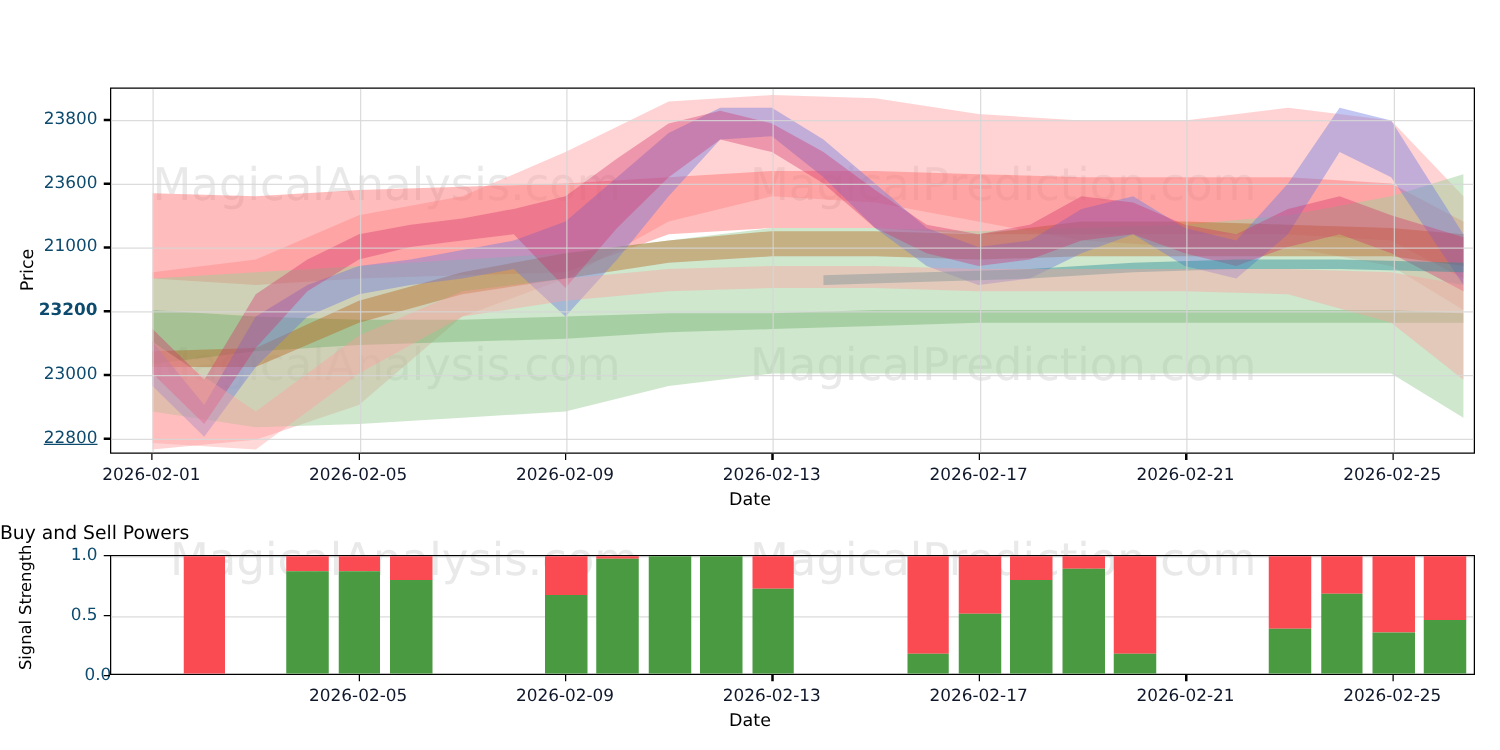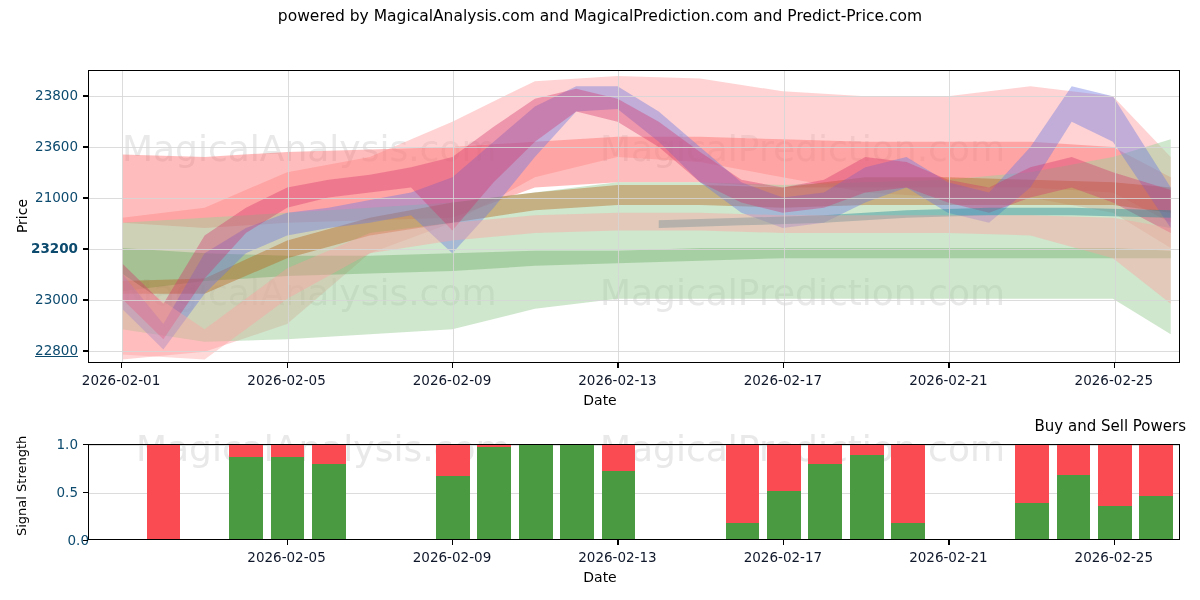--- a/index.html
+++ b/index.html
@@ -8,21 +8,21 @@
     font-family:"DejaVu Sans","Liberation Sans",sans-serif;
     color:#000;overflow:hidden;position:relative;
   }
   #root{position:relative;width:1200px;height:600px;}
 
   
   .title-block{position:absolute;left:0;top:6px;width:1200px;text-align:center;}
   .title-line{font-size:15.5px;line-height:21px;color:#000;}
   .subtitle-line{font-size:15.5px;line-height:21px;color:#000;}
 
-  .panel2-title{position:absolute;left:0;top:416px;width:1186px;text-align:right;
+  .panel2-title{position:absolute;left:0;top:416px;width:1186px;text-align:left;
                 font-size:15px;line-height:20px;color:#000;}
 
   
   .panel{position:absolute;box-sizing:border-box;border:1.3px solid #000;background:transparent;overflow:hidden;}
   #panel-price{left:88px;top:70px;width:1092px;height:293px;}
   #panel-signal{left:88px;top:444px;width:1092px;height:96px;}
 
   .gridline-h{position:absolute;left:0;width:100%;height:1px;background:#d6d6d6;opacity:.85;}
   .gridline-v{position:absolute;top:0;height:100%;width:1px;background:#d6d6d6;opacity:.85;}
   .ylab{position:absolute;width:78px;text-align:right;font-size:13.5px;color:#0c4a6e;
@@ -51,21 +51,20 @@
   .bar .seg-buy{position:absolute;left:0;width:100%;bottom:0;background:#4a9a41;}
 
   svg.bands{position:absolute;left:0;top:0;width:100%;height:100%;display:block;}
 </style>
 </head>
 <body>
 
 <div id="root">
 
   <div class="title-block">
-    <div class="subtitle-line">powered by MagicalAnalysis.com and MagicalPrediction.com and Predict-Price.com</div>
   </div>
 
   <div class="panel2-title">Buy and Sell Powers</div>
 
   <div class="axis-title" id="ylabel-price">Price</div>
   <div class="axis-title" id="xlabel-price">Date</div>
   <div class="axis-title" id="ylabel-signal">Signal Strength</div>
   <div class="axis-title" id="xlabel-signal">Date</div>
 
   <div class="wm" style="left:122px;top:128px;">MagicalAnalysis.com</div>

